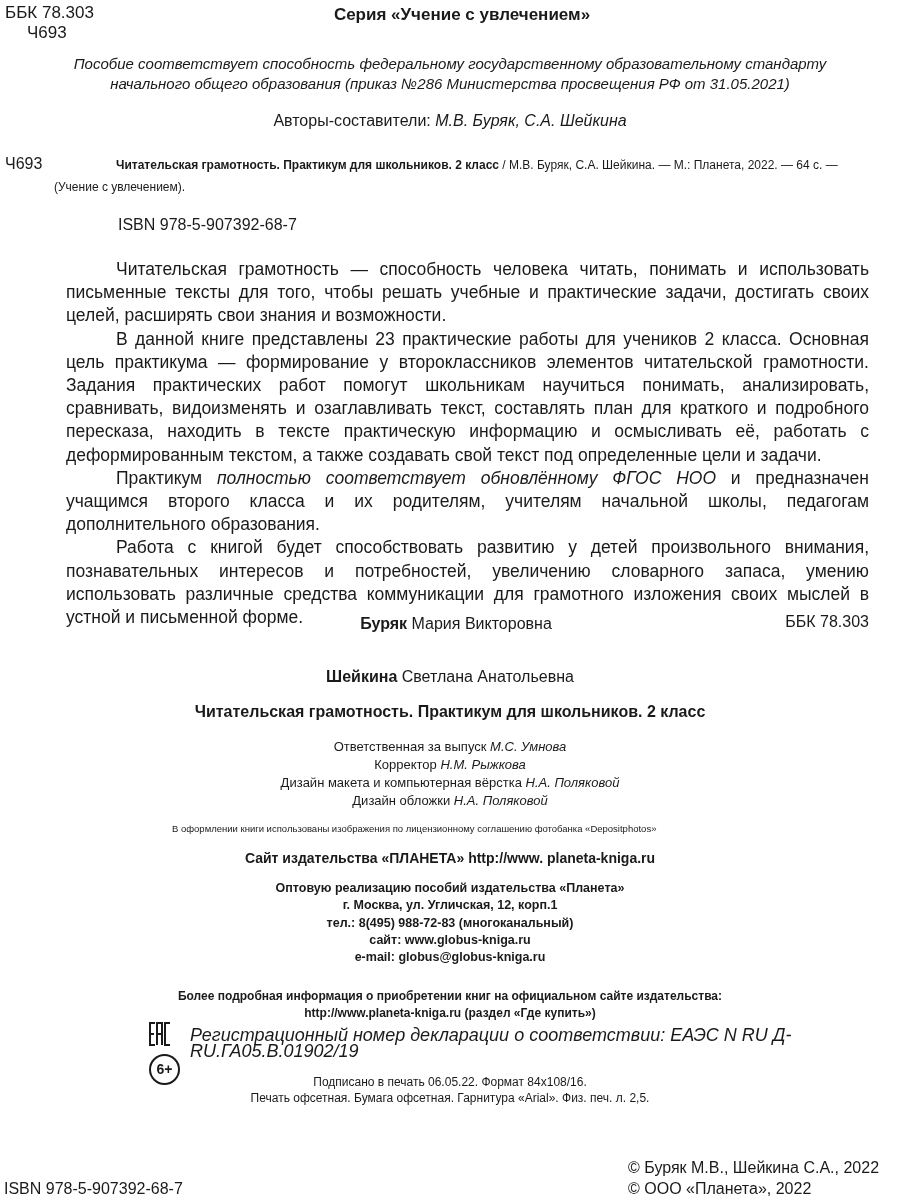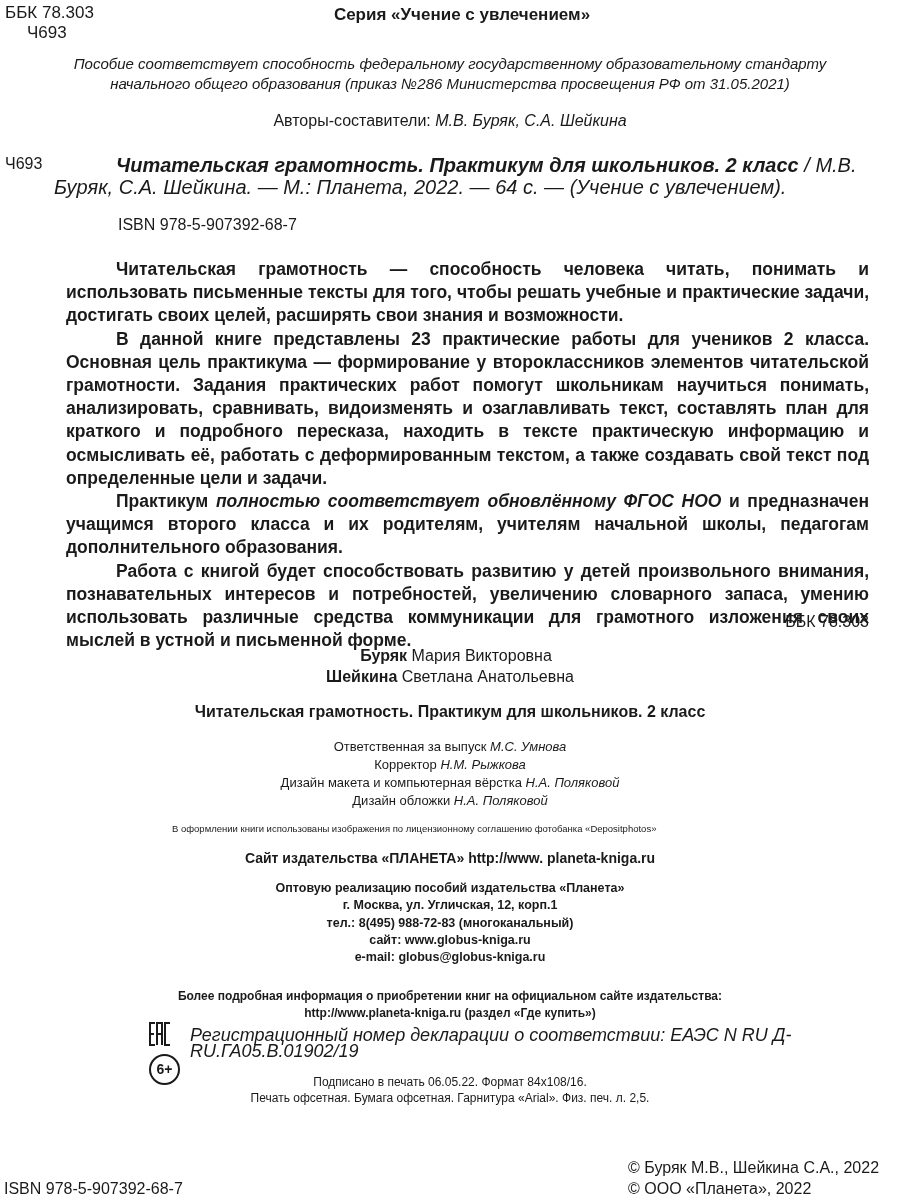--- a/index.html
+++ b/index.html
@@ -16,28 +16,28 @@
 
   #bbk-top { left: 5px; top: 3px; font-size: 17px; line-height: 20px; }
   #code-top { left: 27px; top: 23px; font-size: 17px; line-height: 20px; }
   #series { top: 5px; font-size: 17px; font-weight: bold; line-height: 20px; padding-left: 24px; }
 
   #fgos { top: 54px; font-size: 15px; font-style: italic; line-height: 20px; padding: 0 30px; }
 
   #authors-line { top: 111px; font-size: 16px; line-height: 20px; }
 
   #code-biblio { left: 5px; top: 154px; font-size: 16px; line-height: 20px; }
-  #biblio { left: 54px; top: 154px; width: 815px; font-size: 20px; line-height: 22px; text-indent: 62px; font-style: italic; }
+  #biblio { left: 54px; top: 154px; width: 815px; font-size: 12px; line-height: 22px; text-indent: 62px; }
   #isbn-line { left: 118px; top: 215px; font-size: 16px; line-height: 20px; }
 
-  #annotation { left: 66px; top: 258px; width: 803px; font-size: 17.5px; line-height: 23.2px; font-weight: bold; }
+  #annotation { left: 66px; top: 258px; width: 803px; font-size: 17.5px; line-height: 23.2px; }
   #annotation p { margin: 0; text-indent: 50px; text-align: justify; }
   #bbk-bottom { right: 31px; top: 612px; font-size: 16px; line-height: 20px; }
 
-  #person1 { top: 646px; font-size: 16px; line-height: 20px; padding-left: 12px; }
+  #person1 { top: 614px; font-size: 16px; line-height: 20px; padding-left: 12px; }
   #person2 { top: 667px; font-size: 16px; line-height: 20px; }
   #title2 { top: 702px; font-size: 16px; font-weight: bold; line-height: 20px; }
 
   .credits { font-size: 13px; line-height: 18px; }
   #credit1 { top: 738px; }
   #credit2 { top: 756px; }
   #credit3 { top: 774px; }
   #credit4 { top: 792px; }
 
   #deposit { left: 172px; top: 822px; font-size: 9.5px; line-height: 14px; }

